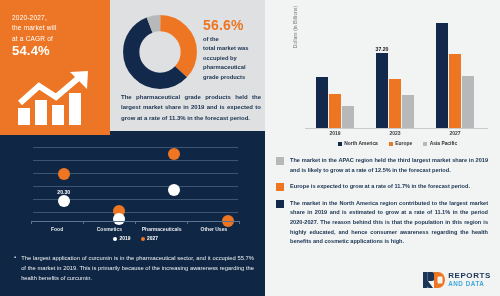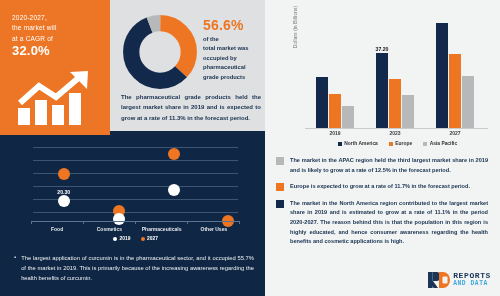--- a/index.html
+++ b/index.html
@@ -104,36 +104,36 @@
     display:flex; justify-content:center; gap:10px; align-items:center;
   }
   .dlg{ display:flex; align-items:center; gap:2.5px; font-size:4.9px; font-weight:bold; color:#ffffff;}
   .ddot{ width:4px; height:4px; border-radius:50%; display:inline-block;}
   .dd-19{ background:#ffffff;} .dd-27{ background:#ee7623;}
   .bullet-row{ position:absolute; left:14px; top:122px; width:240px; display:flex; gap:5px;}
   .bul{ color:#c9ced4; font-size:6px; line-height:1.6;}
   .bullet-txt{ font-size:5.8px; line-height:1.74; color:#eef1f4; text-align:justify;}
 
   
-  .logo{ position:absolute; right:9px; bottom:8px; display:flex; align-items:center; gap:3px;font-family:Liberation Mono, monospace;}
+  .logo{ position:absolute; right:9px; bottom:8px; display:flex; align-items:center; gap:3px;}
   .logo-mark{ display:flex; align-items:center;}
   .logo-txt{ display:flex; flex-direction:column; line-height:1;}
   .logo-t1{ font-size:8px; font-weight:bold; color:#1b3557; letter-spacing:.6px;}
   .logo-t2{ font-size:6.3px; font-weight:bold; color:#3fa9dd; letter-spacing:.55px; margin-top:1px;}
 </style>
 </head>
 <body>
 
 <div class="page">
 
   <div class="orange-panel">
     <div class="op-l1">2020-2027,</div>
     <div class="op-l2">the market will</div>
     <div class="op-l3">at a CAGR of</div>
-    <div class="op-cagr">32.0%</div>
+    <div class="op-cagr">54.4%</div>
     <svg class="growth-icon" viewBox="0 0 84 55">
       <rect x="2" y="38" width="12" height="17" fill="#fff"></rect>
       <rect x="19" y="30" width="12" height="25" fill="#fff"></rect>
       <rect x="36" y="35" width="12" height="20" fill="#fff"></rect>
       <rect x="53" y="23" width="12" height="32" fill="#fff"></rect>
       <path d="M4 33 L23 16 L40 27 L66 5" stroke="#fff" stroke-width="6" fill="none" stroke-linejoin="miter"></path>
       <path d="M54 2 L72 1 L71 19 Z" fill="#fff"></path>
     </svg>
   </div>
 

